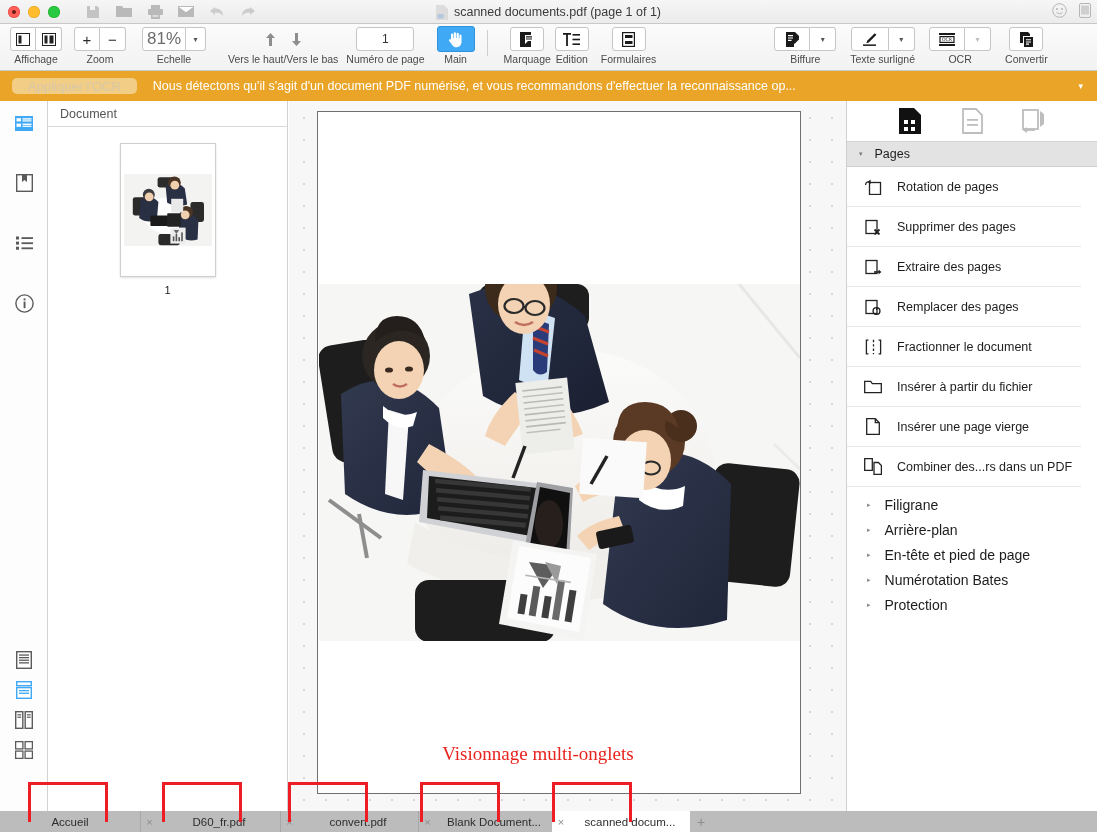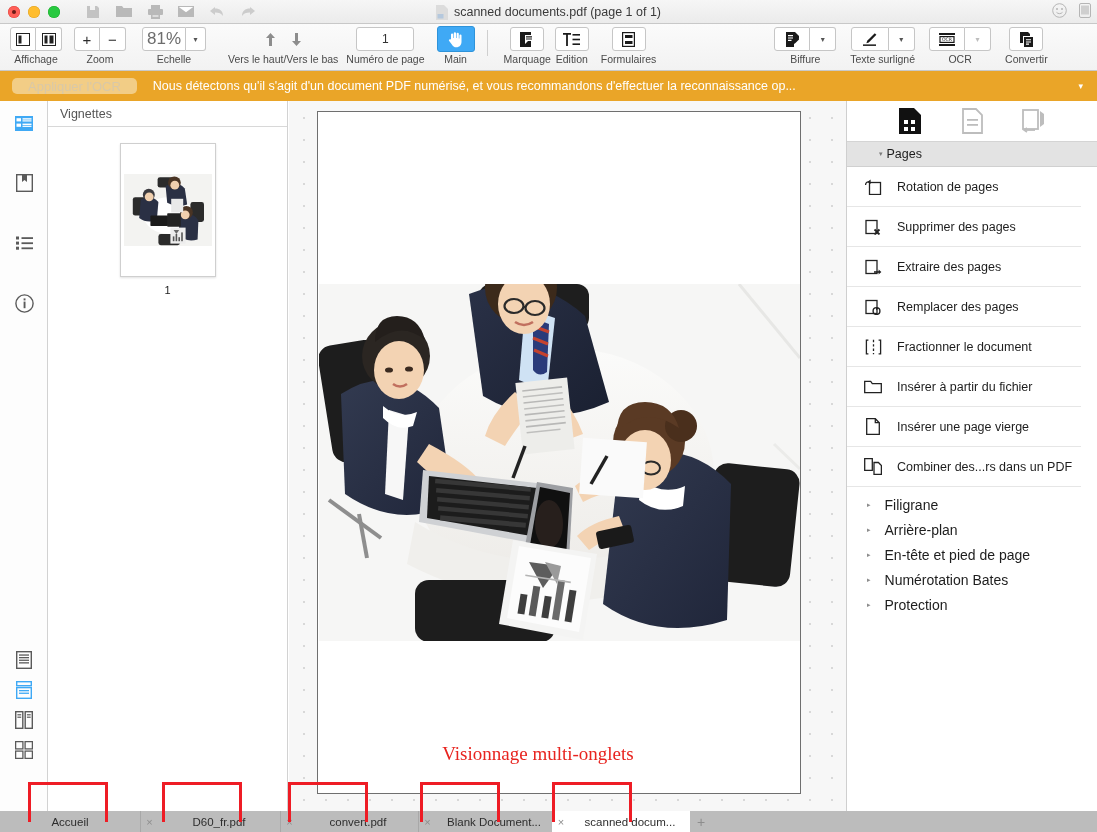--- a/index.html
+++ b/index.html
@@ -136,21 +136,21 @@
 
   
   .rightpanel {
     position: absolute; left: 846px; top: 101px; width: 251px; height: 711px;
     background: #fff; border-left: 1px solid #cfcfcf;
   }
   .rp-tabs { height: 41px; border-bottom: 1px solid #d4d4d4; display: flex; align-items: center; justify-content: center; gap: 34px; }
   .rp-tab { width: 28px; height: 28px; display: flex; align-items: center; justify-content: center; }
   .rp-section {
     height: 25px; background: #e3e3e3; border-bottom: 1px solid #d0d0d0;
-    display: flex; align-items: center; padding-left: 32px; gap: 4px;
+    display: flex; align-items: center; padding-left: 12px; gap: 12px;
   }
   .rp-section .tri { font-size: 7px; color: #7b7b7b; }
   .rp-section .stitle { font-size: 12.5px; color: #1d1d1d; }
   .rp-item {
     height: 40px; display: flex; align-items: center; padding-left: 16px; gap: 14px;
     border-bottom: 1px solid #e6e6e6; margin: 0 16px 0 0;
   }
   .rp-item .ri { width: 20px; display: flex; align-items: center; justify-content: center; }
   .rp-item .rl { font-size: 12.5px; color: #1d1d1d; }
   .rp-sub { height: 25px; display: flex; align-items: center; padding-left: 20px; gap: 14px; }
@@ -507,21 +507,21 @@
       <svg width="18" height="18" viewBox="0 0 18 18">
           <rect x="0.6" y="0.6" width="7.3" height="7.3" fill="none" stroke="#5a5a5a" stroke-width="1.3"></rect>
           <rect x="10.1" y="0.6" width="7.3" height="7.3" fill="none" stroke="#5a5a5a" stroke-width="1.3"></rect>
           <rect x="0.6" y="10.1" width="7.3" height="7.3" fill="none" stroke="#5a5a5a" stroke-width="1.3"></rect>
           <rect x="10.1" y="10.1" width="7.3" height="7.3" fill="none" stroke="#5a5a5a" stroke-width="1.3"></rect>
         </svg>
     </div>
   </div>
 
   <div class="thumbpanel">
-    <div class="thumbhead">Vignettes</div>
+    <div class="thumbhead">Document</div>
     <div class="thumbitem">
       <div class="thumbbox">
         <svg width="88" height="72" viewBox="0 0 220 180">
           <rect width="220" height="180" fill="#f3f3f1"></rect>
           <ellipse cx="112" cy="104" rx="62" ry="46" fill="#ffffff"></ellipse>
           <rect x="22" y="58" width="34" height="46" rx="6" fill="#2b2b2b"></rect>
           <rect x="166" y="70" width="34" height="50" rx="6" fill="#2b2b2b"></rect>
           <rect x="84" y="8" width="46" height="26" rx="6" fill="#2b2b2b"></rect>
           <rect x="86" y="150" width="54" height="28" rx="6" fill="#2b2b2b"></rect>
           <path d="M42 64 q24 -16 44 6 l-4 46 q-26 8 -44 -6z" fill="#2a3044"></path>

